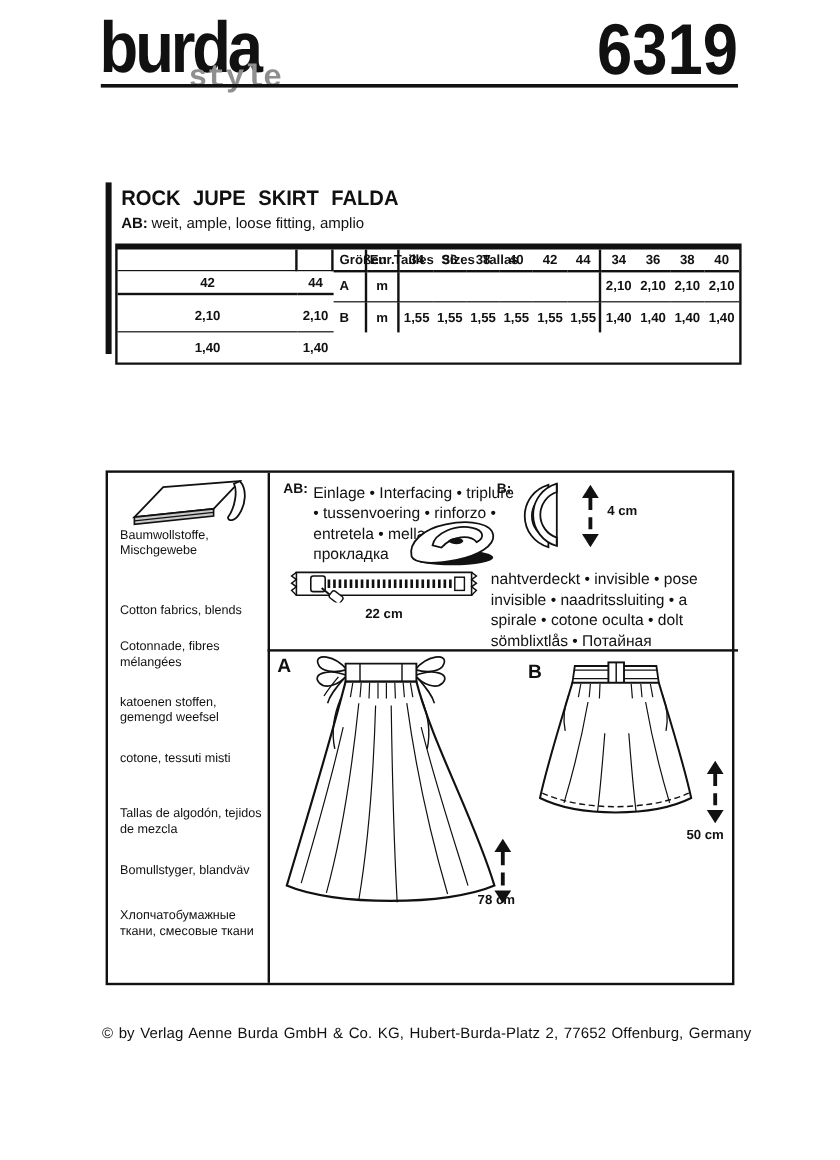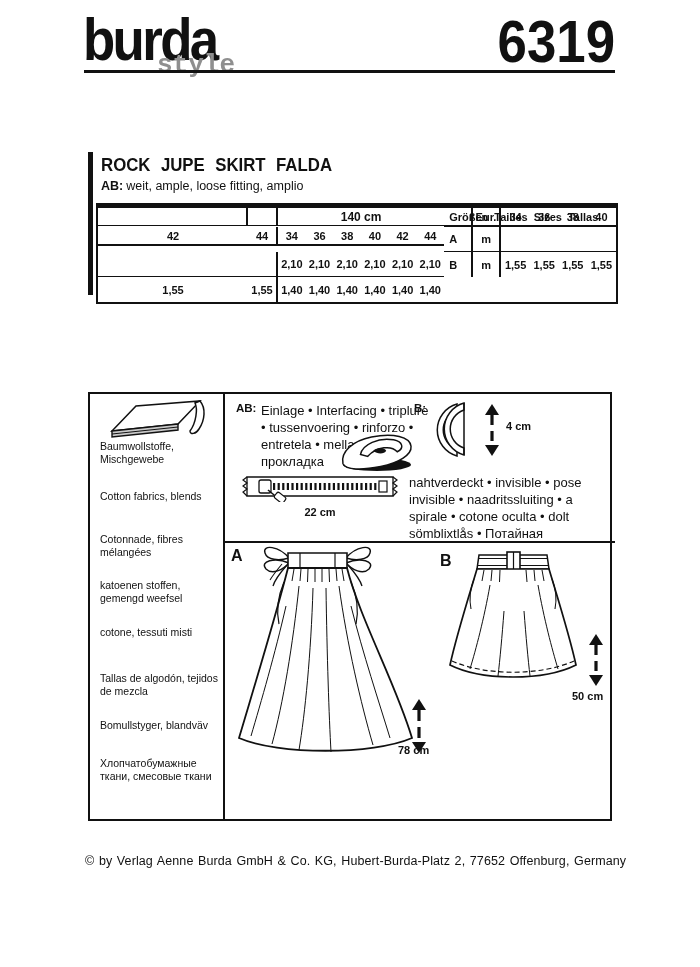--- a/index.html
+++ b/index.html
@@ -64,21 +64,20 @@
 <div class="abs head-rule"></div>
 <div class="abs pattern-number">6319</div>
 
 <div class="abs title-bar"></div>
 <div class="abs doc-title">ROCK JUPE SKIRT FALDA</div>
 <div class="abs doc-subtitle"><b>AB:</b><span>weit, ample, loose fitting, amplio</span></div>
 
 <div class="abs size-table">
   <div class="cell r1 bv cl"></div>
   <div class="cell r1 bv"></div>
-  <div class="cell r1 span6">140 cm</div>
 
   <div class="cell r2 bv cl">Größen Tailles Sizes Tallas</div>
   <div class="cell r2 bv">Eur.</div>
   <div class="cell r2">34</div>
   <div class="cell r2">36</div>
   <div class="cell r2">38</div>
   <div class="cell r2">40</div>
   <div class="cell r2">42</div>
   <div class="cell r2 bv">44</div>
   <div class="cell r2">34</div>
@@ -123,21 +122,21 @@
   <div class="abs v-div"></div>
   <div class="abs h-div"></div>
 
   <svg class="abs" style="left:12px;top:3px" width="112" height="44" viewBox="0 0 112 44">
     <path d="M10 34 L34 9 L98 4 L76 27 Z" fill="#fff" stroke="#111" stroke-width="1.5"></path>
     <path d="M10 34 L76 27 L76 33 L10 40 Z" fill="#c9c9c9" stroke="#111" stroke-width="1.4"></path>
     <path d="M10 37 L76 30" fill="none" stroke="#111" stroke-width="1"></path>
     <path d="M98 4 C104 11 103 23 97 32 C94 37 88 38 88 34 C94 26 96 12 93 6 Z" fill="#fff" stroke="#111" stroke-width="1.5"></path>
   </svg>
   <div class="abs fab-item" style="top:46px">Baumwollstoffe, Mischgewebe</div>
-  <div class="abs fab-item" style="top:96px">Cotton fabrics, blends</div>
+  <div class="abs fab-item" style="top:109px">Cotton fabrics, blends</div>
   <div class="abs fab-item" style="top:139px">Cotonnade, fibres mélangées</div>
   <div class="abs fab-item" style="top:185px">katoenen stoffen, gemengd weefsel</div>
   <div class="abs fab-item" style="top:232px">cotone, tessuti misti</div>
   <div class="abs fab-item" style="top:278px">Tallas de algodón, tejidos de mezcla</div>
   <div class="abs fab-item" style="top:325px">Bomullstyger, blandväv</div>
   <div class="abs fab-item" style="top:363px">Хлопчатобумажные ткани, смесовые ткани</div>
 
   <div class="abs blabel" style="left:146px;top:8px">AB:</div>
   <div class="abs small-note" style="left:171px;top:8px;width:168px">Einlage • Interfacing • triplure • tussenvoering • rinforzo • entretela • mellanlägg • прокладка</div>
 

